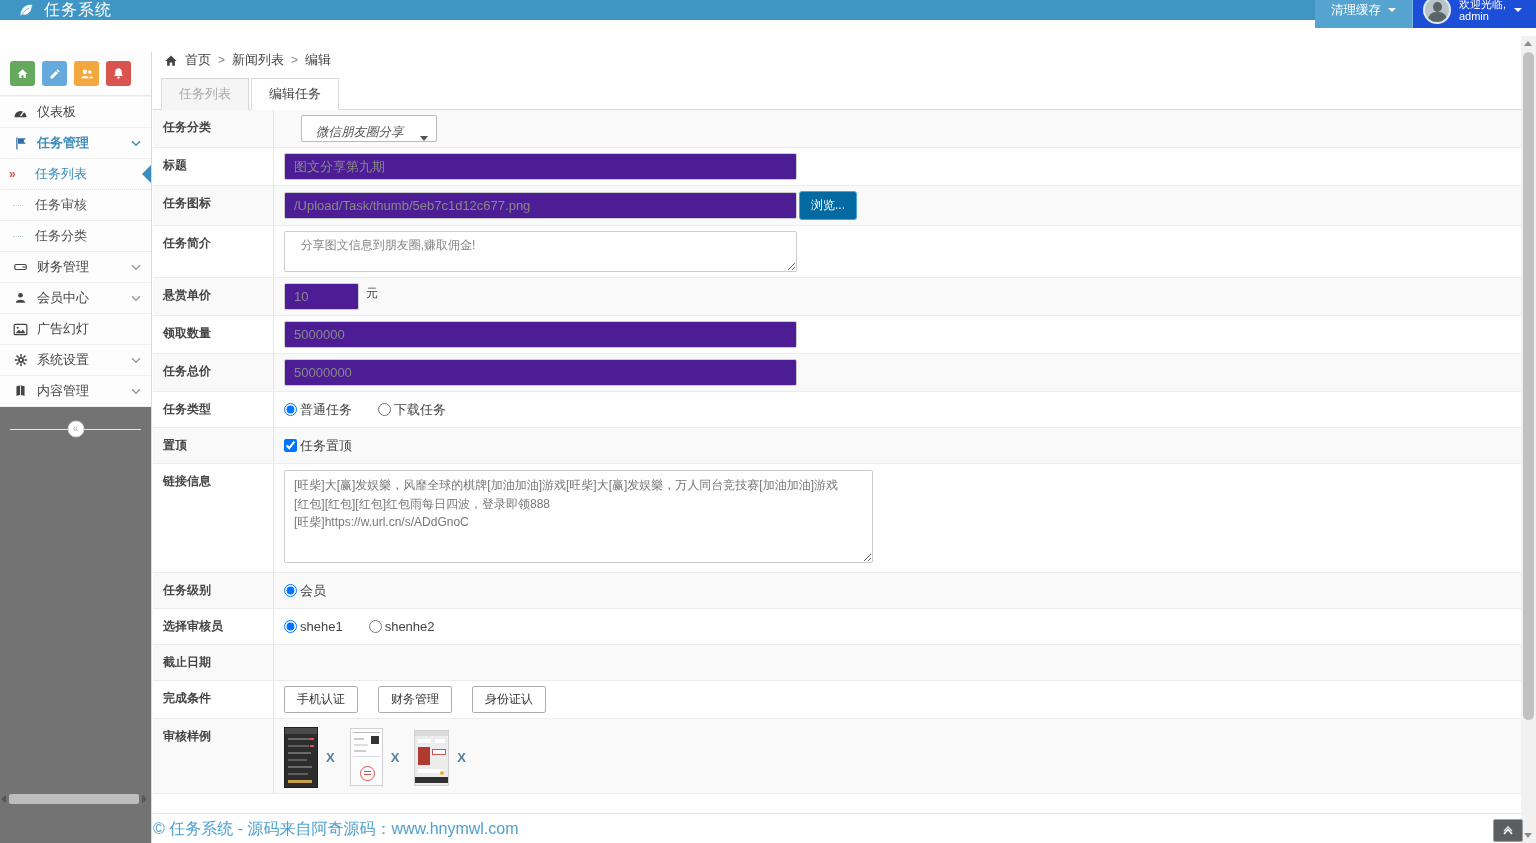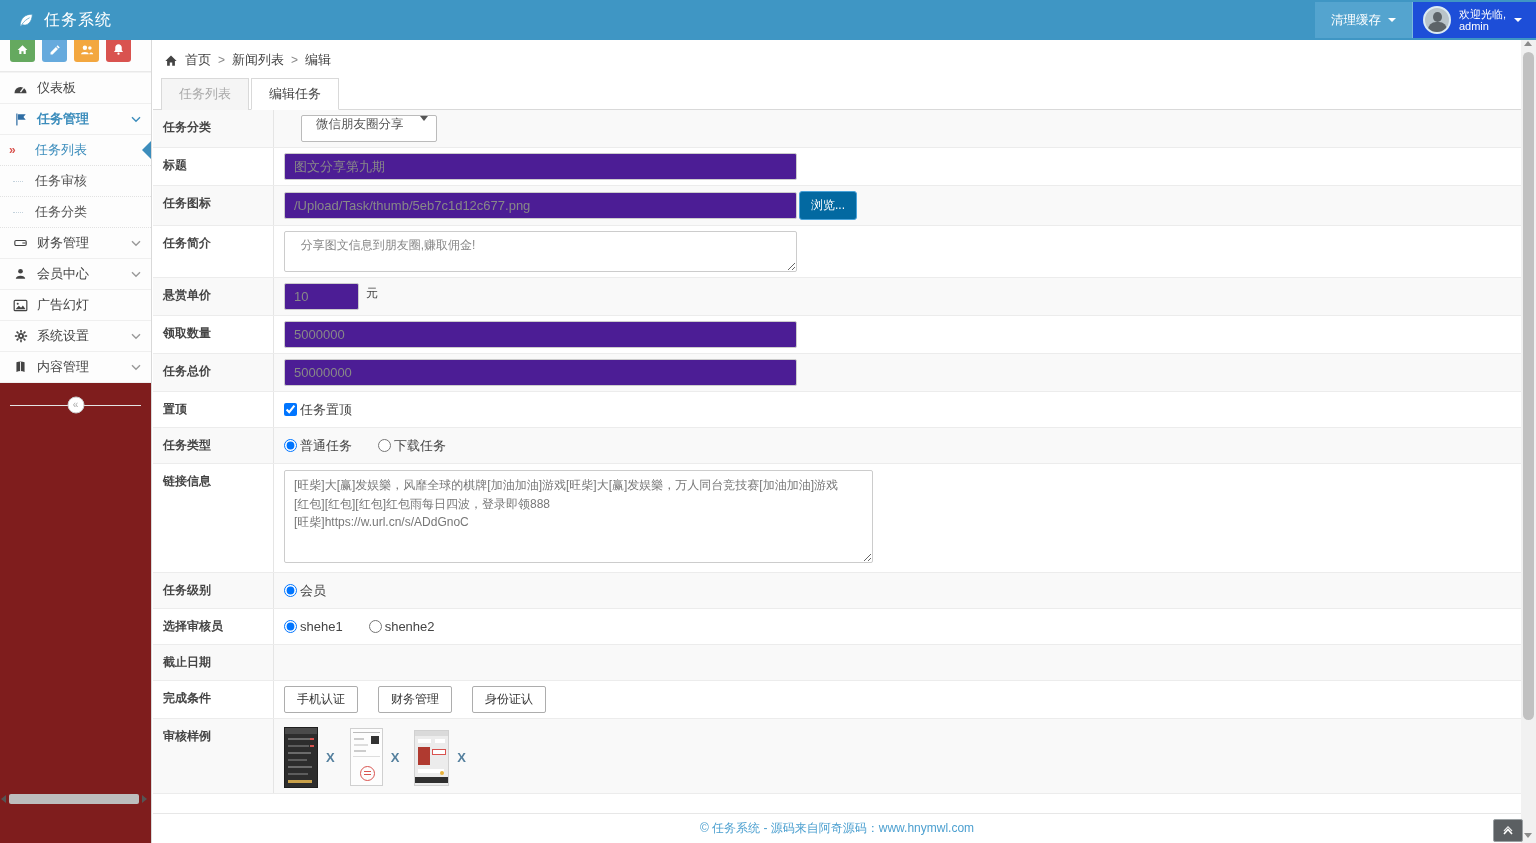--- a/index.html
+++ b/index.html
@@ -1,34 +1,34 @@
 <!DOCTYPE html>
 <html><head>
 <meta charset="utf-8">
 <style>
   * { box-sizing: border-box; margin: 0; padding: 0; }
   html,body { width:1536px; height:843px; overflow:hidden; }
   body { font-family:"Liberation Sans", sans-serif; background:#fff; position:relative; font-size:13px; }
 
   
-  .topbar { position:absolute; top:0; left:0; right:0; height:40px; background:#3f96c4; color:#fff;
+  .topbar { position:absolute; top:0; left:0; right:0; height:20px; background:#3f96c4; color:#fff;
             display:flex; align-items:center; z-index:20; }
   .brand { display:flex; align-items:center; gap:9px; padding-left:17px; font-size:16px; letter-spacing:1px; }
   .topbar-right { margin-left:auto; display:flex; align-items:stretch; height:36px; }
   .tb-btn { display:flex; align-items:center; gap:7px; padding:0 16px; background:#54a4cf; font-size:12.5px; cursor:pointer; }
   .tb-sep { width:1px; background:#7cbbdd; }
   .user-block { display:flex; align-items:center; gap:8px; background:#1d4ed8; padding:0 14px 0 10px; cursor:pointer; }
   .avatar { width:28px; height:28px; border-radius:50%; background:#b9c4c9; border:2px solid #dcebf3; position:relative; overflow:hidden; flex:0 0 28px; }
   .avatar .head { position:absolute; left:8px; top:4px; width:9px; height:10px; border-radius:50%; background:#5d6468; }
   .avatar .body { position:absolute; left:3px; top:14px; width:19px; height:12px; border-radius:8px 8px 0 0; background:#5d6468; }
   .welcome { font-size:11px; line-height:12px; }
   .caret-down { width:0; height:0; border-left:4px solid transparent; border-right:4px solid transparent; border-top:4px solid #fff; }
 
   
-  .sidebar { position:absolute; top:28px; left:0; width:152px; bottom:0; background:#7f1d1d; border-right:1px solid #d9d9d9; z-index:10; }
+  .sidebar { position:absolute; top:52px; left:0; width:152px; bottom:0; background:#737373; border-right:1px solid #d9d9d9; z-index:10; }
   .shortcuts { display:flex; gap:7px; padding:9px 0 9px 10px; border-bottom:1px solid #e9e9e9; background:#fdfdfd; }
   .sc-btn { width:25px; height:25px; border-radius:3px; display:flex; align-items:center; justify-content:center; cursor:pointer; }
   .menu-item { height:31px; display:flex; align-items:center; padding:0 10px 0 12px; border-bottom:1px solid #efefef;
                font-size:13px; color:#444; cursor:pointer; background:#fdfdfd; position:relative; }
   .menu-item .mi-icon { width:17px; margin-right:8px; display:flex; justify-content:center; }
   .menu-item .chev { margin-left:auto; display:flex; }
   .parent-active { color:#3c8dbc; font-weight:bold; }
   .subwrap { position:relative; }
   .subwrap::before { content:''; position:absolute; left:13px; top:0; bottom:0; border-left:1px dotted #c4d2dc; }
   .sub-item { height:31px; display:flex; align-items:center; padding-left:35px; border-bottom:1px dotted #e2e2e2;
@@ -63,21 +63,21 @@
   .frow { display:flex; border-bottom:1px solid #ececec; }
   .frow:nth-child(odd) { background:#f9f9f9; }
   .flabel { width:121px; flex:0 0 121px; padding:9px 10px; font-size:12px; font-weight:bold; color:#444; border-right:1px solid #e5e5e5; }
   .fvalue { flex:1; padding:5px 10px; display:flex; align-items:center; }
   .fvalue.top-align { align-items:flex-start; }
   .tinput { width:513px; height:27px; border:1px solid #ccc; border-radius:2px; background:#4c1d95; padding:0 9px;
             font-size:13px; color:#888; font-family:"Liberation Sans",sans-serif; }
   .tinput.small { width:75px; }
   .tinput.gray { color:#999; }
   .sel { width:136px; height:27px; border:1px solid #bbb; border-radius:2px; background:#fff; margin-left:17px;
-         display:flex; align-items:flex-start; padding:0 8px 0 14px; font-size:12.5px; color:#555; cursor:pointer; }
+         display:flex; align-items:flex-end; padding:0 8px 0 14px; font-size:12.5px; color:#555; cursor:pointer;font-style:italic; }
   .sel-caret { margin-left:auto; width:0; height:0; border-left:4px solid transparent; border-right:4px solid transparent; border-top:5px solid #555; }
   .browse-btn { height:29px; margin-left:2px; padding:0 11px; background:#0369a1; border:1px solid #4aa3da; border-radius:3px;
                 color:#fff; font-size:12px; cursor:pointer; font-family:Liberation Sans, sans-serif; }
   textarea.tarea { border:1px solid #ccc; border-radius:2px; background:#fff; color:#888; font-size:12px;
                    font-family:"Liberation Sans",sans-serif; padding:5px 9px; resize:both; }
   .tarea.intro { width:513px; height:41px; }
   .tarea.link { width:589px; height:93px; color:#777; line-height:1.55; }
   .unit { font-size:12px; color:#444; margin:2px 0 0 7px; align-self:flex-start; }
   .chk-row label, .radio-row label { font-size:13px; color:#444; display:flex; align-items:center; cursor:pointer; }
   .radio-row { display:flex; gap:26px; }
@@ -86,21 +86,21 @@
               margin-right:20px; cursor:pointer; font-family:"Liberation Sans",sans-serif; }
   .samples { display:flex; align-items:center; padding-top:3px; }
   .thumb { position:relative; border:1px solid #d0d0d0; overflow:hidden; flex:0 0 auto; cursor:pointer; }
   .dec { position:absolute; }
   .t1 { width:34px; height:61px; background:#2d2d2d; border-color:#1f1f1f; }
   .t2 { width:33px; height:58px; background:#fdfdfd; margin-top:-2px; }
   .t3 { width:35px; height:56px; background:#ececec; }
   .remove-x { font-size:13px; color:#55809e; margin:0 15px 0 8px; cursor:pointer; font-weight:bold; }
 
   .footer { position:absolute; left:0; right:0; bottom:0; height:30px; border-top:1px solid #e7e7e7; background:#fff;
-            text-align:center; font-size:12px; color:#4da0d0; line-height:29px; }
+            font-size:16px; color:#4da0d0; line-height:29px; }
 
   
   .vscroll { position:absolute; right:0; top:36px; bottom:0; width:15px; background:#f1f1f1; z-index:15; }
   .vs-up { position:absolute; top:5px; left:3px; width:0; height:0; border-left:4px solid transparent; border-right:4px solid transparent; border-bottom:5px solid #8b8b8b; cursor:pointer; }
   .vs-thumb { position:absolute; top:16px; left:2px; width:11px; height:668px; background:#c1c1c1; border-radius:6px; cursor:pointer; }
   .vs-down { position:absolute; bottom:5px; left:3px; width:0; height:0; border-left:4px solid transparent; border-right:4px solid transparent; border-top:5px solid #8b8b8b; cursor:pointer; }
 
   .backtop { position:absolute; right:13px; bottom:1px; width:30px; height:23px; background:#5b5f62; border:1px solid #9aa0a3;
              border-radius:2px; display:flex; align-items:center; justify-content:center; z-index:25; cursor:pointer; }
 </style>
@@ -370,39 +370,39 @@
     </div>
 
     <div class="frow">
       <div class="flabel">任务总价</div>
       <div class="fvalue">
         <input class="tinput" value="50000000" style="">
       </div>
     </div>
 
     <div class="frow">
-      <div class="flabel">置顶</div>
-      <div class="fvalue chk-row" style="padding:7px 10px;">
-        <label>
-          <input type="checkbox" checked="checked" style="">
-          <span>任务置顶</span>
-        </label>
-      </div>
-    </div>
-
-    <div class="frow">
       <div class="flabel">任务类型</div>
       <div class="fvalue radio-row" style="padding:6px 10px;">
         <label>
           <input type="radio" name="tasktype" checked="checked" style="">
           <span>普通任务</span>
         </label>
         <label>
           <input type="radio" name="tasktype" style="">
           <span>下载任务</span>
+        </label>
+      </div>
+    </div>
+
+    <div class="frow">
+      <div class="flabel">置顶</div>
+      <div class="fvalue chk-row" style="padding:7px 10px;">
+        <label>
+          <input type="checkbox" checked="checked" style="">
+          <span>任务置顶</span>
         </label>
       </div>
     </div>
 
     <div class="frow">
       <div class="flabel">链接信息</div>
       <div class="fvalue top-align" style="padding:6px 10px 9px;">
         <textarea class="tarea link" style="">[旺柴]大[赢]发娱樂，风靡全球的棋牌[加油加油]游戏[旺柴]大[赢]发娱樂，万人同台竞技赛[加油加油]游戏
 [红包][红包][红包]红包雨每日四波，登录即领888
 [旺柴]https://w.url.cn/s/ADdGnoC</textarea>

